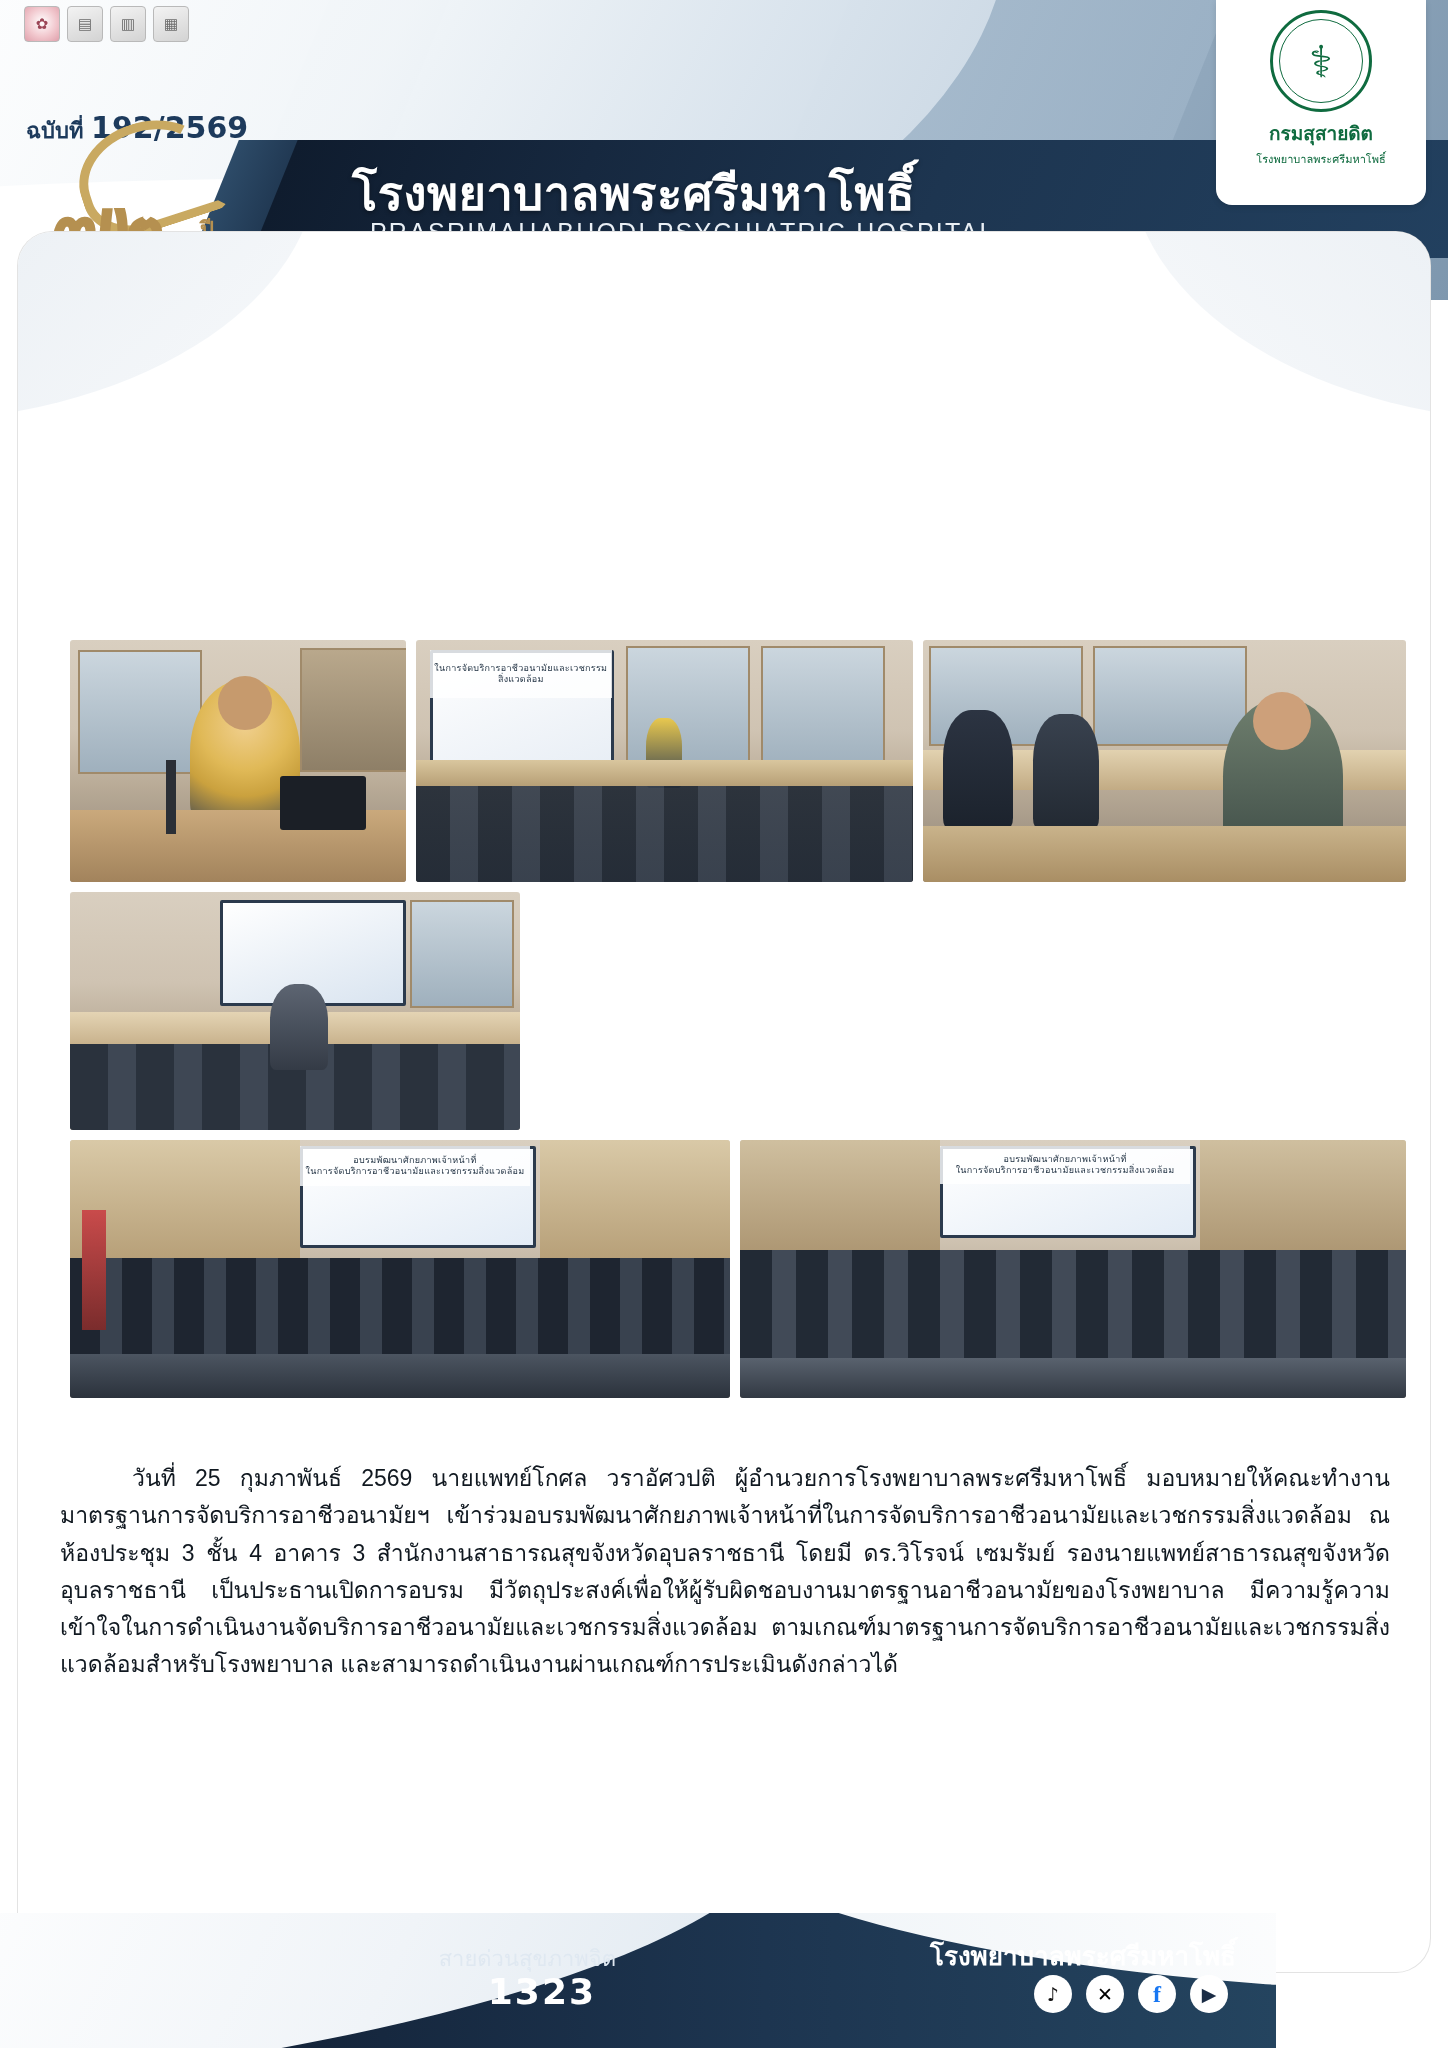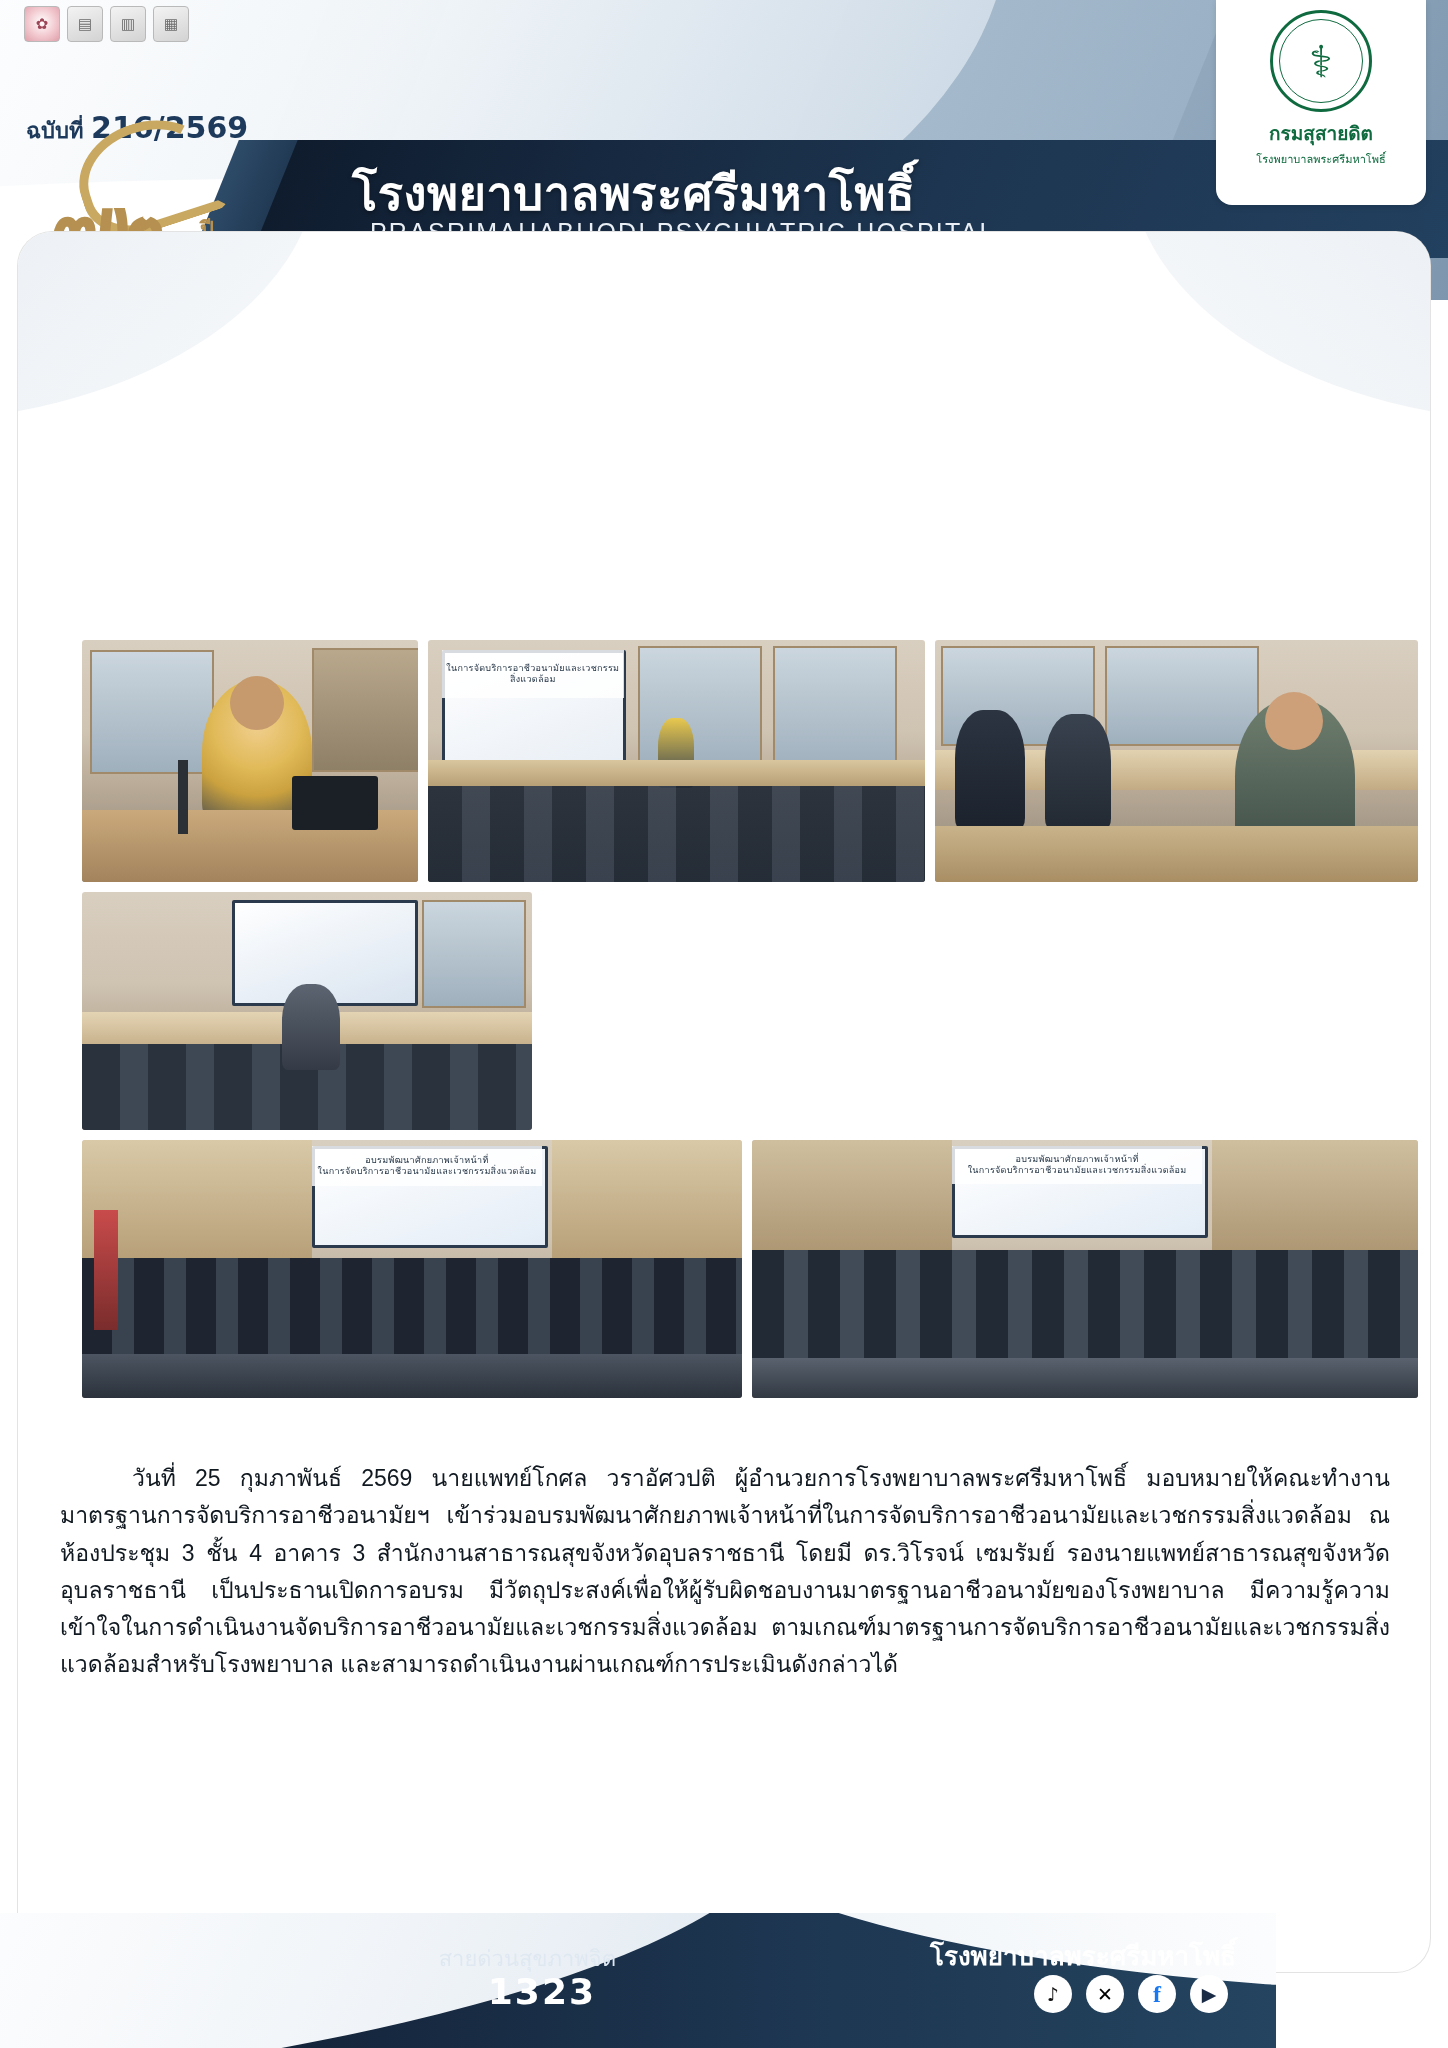--- a/index.html
+++ b/index.html
@@ -169,21 +169,21 @@
   .headline{
     position:absolute;left:40px;top:400px;width:1368px;
     text-align:center;
     color:#142c4b;
     font-size:34px;line-height:1.45;font-weight:bold;
     font-family:"Liberation Sans",sans-serif;
   }
 
   
   .photos{
-    position:absolute;left:48px;top:640px;width:1336px;padding-left:34px;
+    position:absolute;left:36px;top:640px;width:1336px;padding-left:34px;
   }
   .prow{display:flex;gap:10px;margin-bottom:10px;}
   .photo{
     position:relative;overflow:hidden;border-radius:3px;
     background:#6b7c8d;
   }
   .ph-room{
     background:
       linear-gradient(180deg,#d9cfc0 0%,#cfc3b2 38%,#b9ab97 60%,#8c8174 100%);
   }
@@ -277,21 +277,21 @@
     <div class="hdr-darkband"></div>
 
     <div class="mini-icons">
       <div class="mini-icon first">✿</div>
       <div class="mini-icon">▤</div>
       <div class="mini-icon">▥</div>
       <div class="mini-icon">▦</div>
     </div>
 
     <div class="press-issue">
-      <span>ฉบับที่ </span><b>216/2569</b>
+      <span>ฉบับที่ </span><b>192/2569</b>
     </div>
 
     <div class="anniv">
       <div class="swirl"></div>
       <div class="num">๗๒</div>
       <div class="yr">ปี</div>
     </div>
 
     <div class="hdr-title-th">โรงพยาบาลพระศรีมหาโพธิ์</div>
     <div class="hdr-title-en">PRASRIMAHABHODI PSYCHIATRIC HOSPITAL</div>

